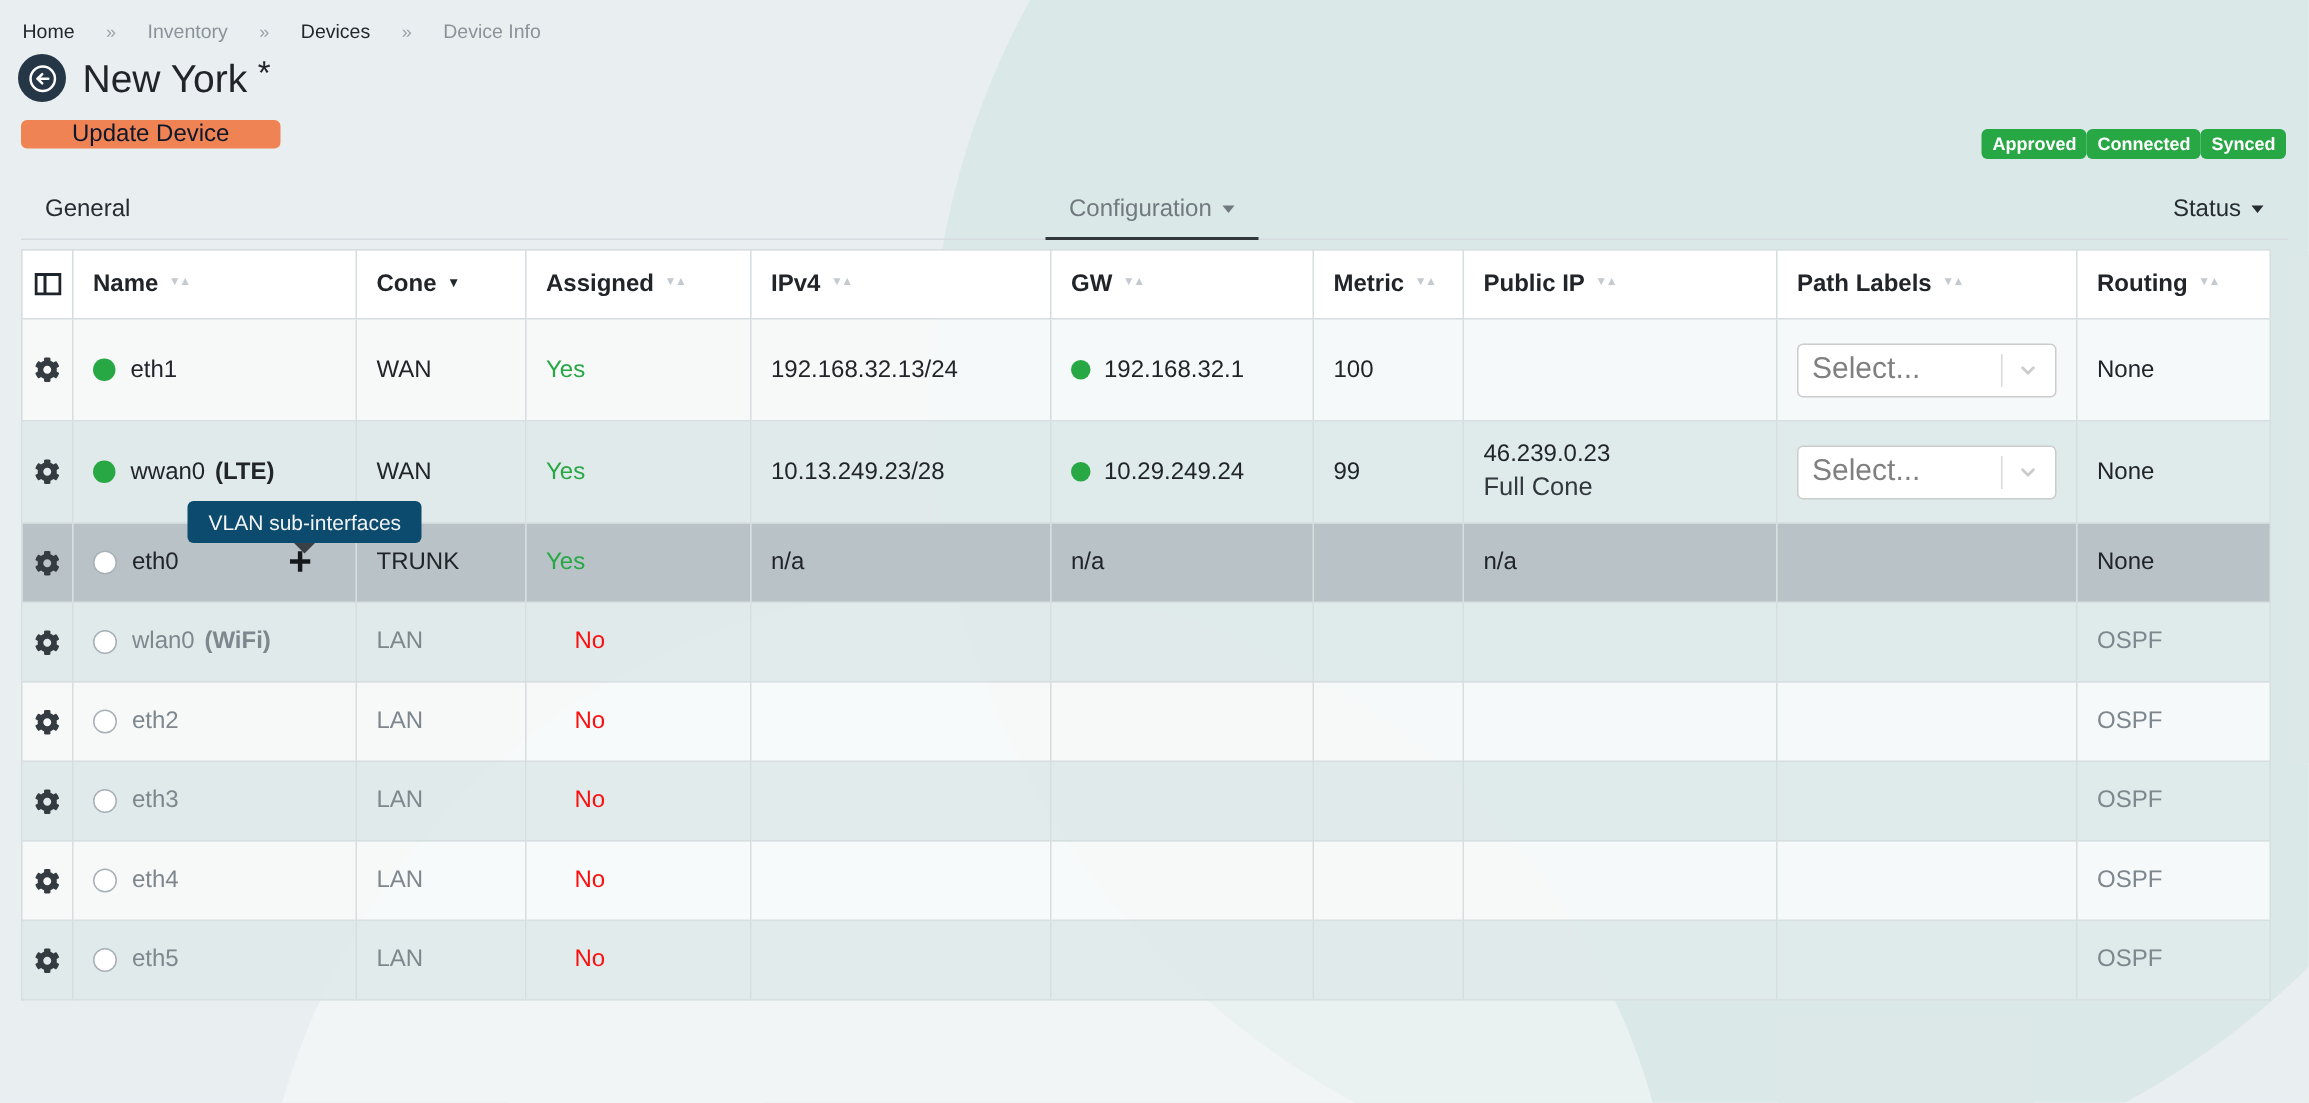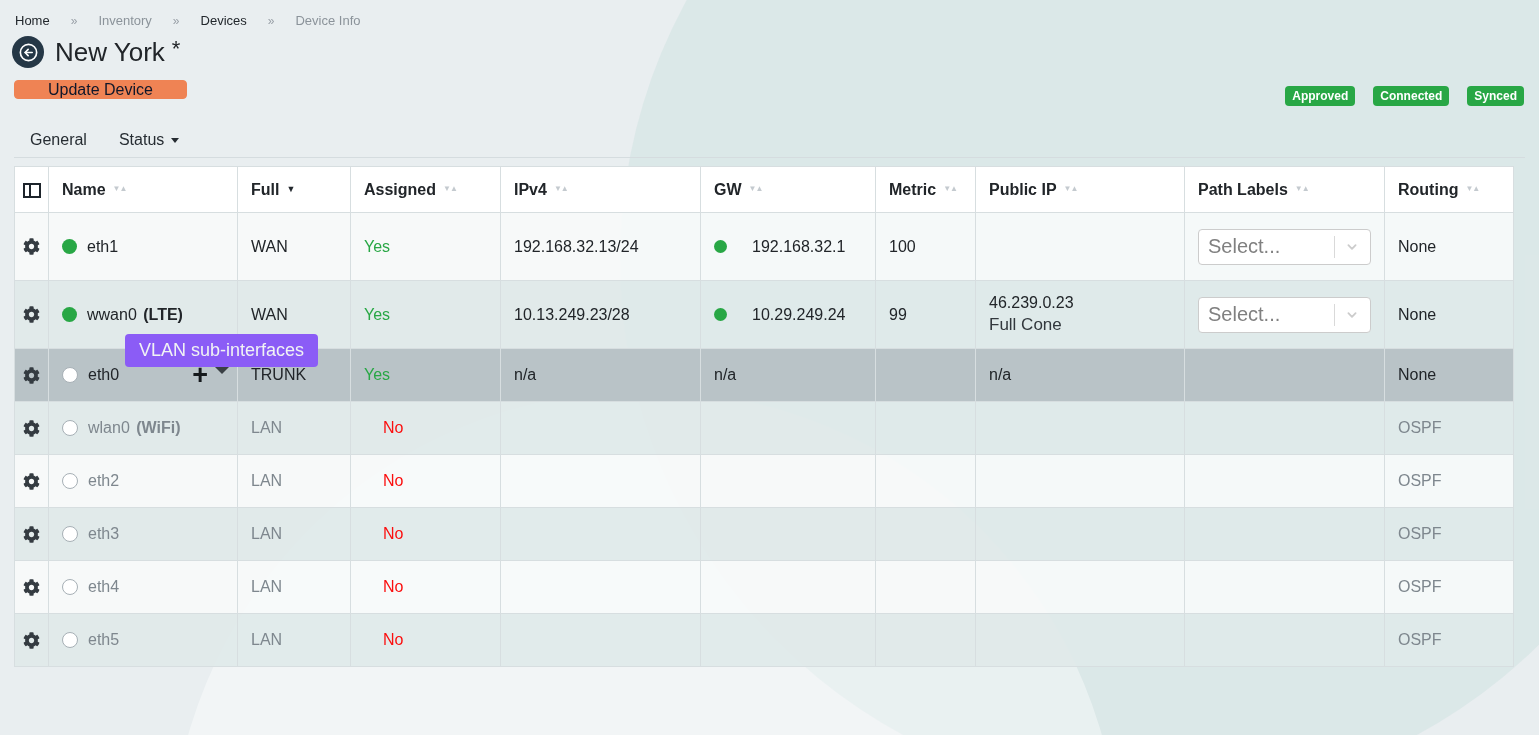--- a/index.html
+++ b/index.html
@@ -27,25 +27,25 @@
   .dirty-star{font-size:22px;position:relative;top:-5px;margin-left:7px;}
 
   
   .update-btn{
     position:absolute;left:14px;top:80px;height:19px;padding:0 33px;
     background:#ef8354;border:1px solid #ef8354;border-radius:4px;
     color:#0f172a;font-size:16px;font-family:inherit;cursor:pointer;
   }
 
   
-  .badges{position:absolute;right:15px;top:86px;display:flex;gap:18px;}
+  .badges{position:absolute;right:15px;top:86px;display:flex;gap:0;}
   .badge{background:#28a745;color:#fff;font-size:12px;font-weight:bold;padding:4px 7px;border-radius:4px;line-height:1;}
 
   
-  .tabs-bar{position:absolute;left:14px;right:14px;top:126px;display:flex;border-bottom:1px solid #d5dcdf;}
+  .tabs-bar{position:absolute;left:14px;right:14px;top:126px;display:flex;border-bottom:1px solid #d5dcdf;justify-content:space-between;}
   .tab{font-size:16px;color:#262c32;padding:5px 16px 9px 16px;cursor:pointer;margin-bottom:-1px;}
   .tab.active{color:#70797f;border-bottom:2px solid #31373d;}
   .caret{display:inline-block;width:0;height:0;border-left:4.5px solid transparent;border-right:4.5px solid transparent;border-top:5px solid currentColor;margin-left:7px;vertical-align:2px;}
 
   
   .iface-table{position:absolute;left:14px;top:166px;border-collapse:collapse;table-layout:fixed;}
   .iface-table th,.iface-table td{border:1px solid #d7dee0;padding:0 13px;text-align:left;font-size:16px;vertical-align:middle;}
   .iface-table th{background:#ffffff;height:45px;font-weight:bold;color:#212529;white-space:nowrap;}
   .iface-table td{height:52px;background:rgba(247,250,250,0.92);}
   tr.stripe-even td{background:rgba(224,233,233,0.92);}
@@ -57,32 +57,32 @@
   .col-settings-icon{vertical-align:middle;}
 
   .gear-btn{background:none;border:none;padding:0;cursor:pointer;display:block;margin:0 auto;line-height:0;}
   .name-wrap{display:flex;align-items:center;gap:10px;position:relative;height:100%;}
   .dot{width:15px;height:15px;border-radius:50%;flex:0 0 auto;}
   .dot.green{background:#28a745;}
   .dot.empty{background:#ffffff;border:1px solid #a7b0b6;width:14px;height:14px;}
   .suffix{font-weight:bold;margin-left:2px;}
   .yes{color:#28a745;}
   .no{color:#fb0f0f;margin-left:19px;}
-  .gw-wrap{display:flex;align-items:center;gap:25px;}
+  .gw-wrap{display:flex;align-items:center;gap:9px;}
   .gw-dot{width:13px;height:13px;border-radius:50%;background:#28a745;flex:0 0 auto;}
   .pubip-sub{font-size:17px;color:#32383d;margin-top:3px;}
 
   .add-vlan-btn{position:absolute;right:16px;top:50%;transform:translateY(-50%);background:none;border:none;cursor:pointer;font-size:27px;font-weight:bold;color:#15191c;line-height:1;padding:0;}
 
   .select-box{width:173px;height:36px;background:#fff;border:1px solid #cccccc;border-radius:4px;display:flex;align-items:center;padding:0 9px;cursor:pointer;box-sizing:border-box;}
   .select-placeholder{color:#808080;font-size:20px;}
   .select-sep{margin-left:auto;width:1px;height:22px;background:#d9d9d9;margin-right:8px;}
 
   
-  .tooltip{position:absolute;left:125px;top:334px;background:#8b5cf6;color:#f1f3f4;font-size:18px;padding:6px 14px;border-radius:4px;white-space:nowrap;z-index:30;}
+  .tooltip{position:absolute;left:125px;top:334px;background:#0c4a6e;color:#f1f3f4;font-size:14px;padding:6px 14px;border-radius:4px;white-space:nowrap;z-index:30;}
   .tooltip .arrow{position:absolute;left:50%;bottom:-7px;transform:translateX(-50%);width:0;height:0;border-left:7px solid transparent;border-right:7px solid transparent;border-top:7px solid #3a4045;}
 </style>
 </head>
 <body>
 
 <div class="deco deco-a"></div>
 <div class="deco deco-b"></div>
 
 <nav class="breadcrumb">
     <a class="crumb">Home</a>
@@ -112,20 +112,21 @@
 <button class="update-btn">Update Device</button>
 
 <div class="badges">
     <span class="badge">Approved</span>
     <span class="badge">Connected</span>
     <span class="badge">Synced</span>
   </div>
 
 <div class="tabs-bar">
     <div class="tab"><span>General</span></div>
+    <div class="tab active"><span>Configuration</span><span class="caret"></span></div>
     <div class="tab"><span>Status</span><span class="caret"></span></div>
   </div>
 
 <table class="iface-table">
   <colgroup>
       <col style="width: 34px;">
       <col style="width: 189px;">
       <col style="width: 113px;">
       <col style="width: 150px;">
       <col style="width: 200px;">
@@ -135,21 +136,21 @@
       <col style="width: 200px;">
       <col style="width: 129px;">
     </colgroup>
   <thead>
       <tr>
         <th style="text-align: center; padding: 0px;"><svg class="col-settings-icon" width="18" height="15" viewBox="0 0 18 15">
             <rect x="1" y="1" width="16" height="13" fill="none" stroke="#1d242b" stroke-width="2"></rect>
             <line x1="7" y1="1" x2="7" y2="14" stroke="#1d242b" stroke-width="2"></line>
           </svg></th>
         <th><span>Name</span><span class="sort-pair">▼▲</span></th>
-        <th><span>Full</span><span class="sort-desc">▼</span></th>
+        <th><span>Cone</span><span class="sort-desc">▼</span></th>
         <th><span>Assigned</span><span class="sort-pair">▼▲</span></th>
         <th><span>IPv4</span><span class="sort-pair">▼▲</span></th>
         <th><span>GW</span><span class="sort-pair">▼▲</span></th>
         <th><span>Metric</span><span class="sort-pair">▼▲</span></th>
         <th><span>Public IP</span><span class="sort-pair">▼▲</span></th>
         <th><span>Path Labels</span><span class="sort-pair">▼▲</span></th>
         <th><span>Routing</span><span class="sort-pair">▼▲</span></th>
       </tr>
     </thead>
   <tbody>

